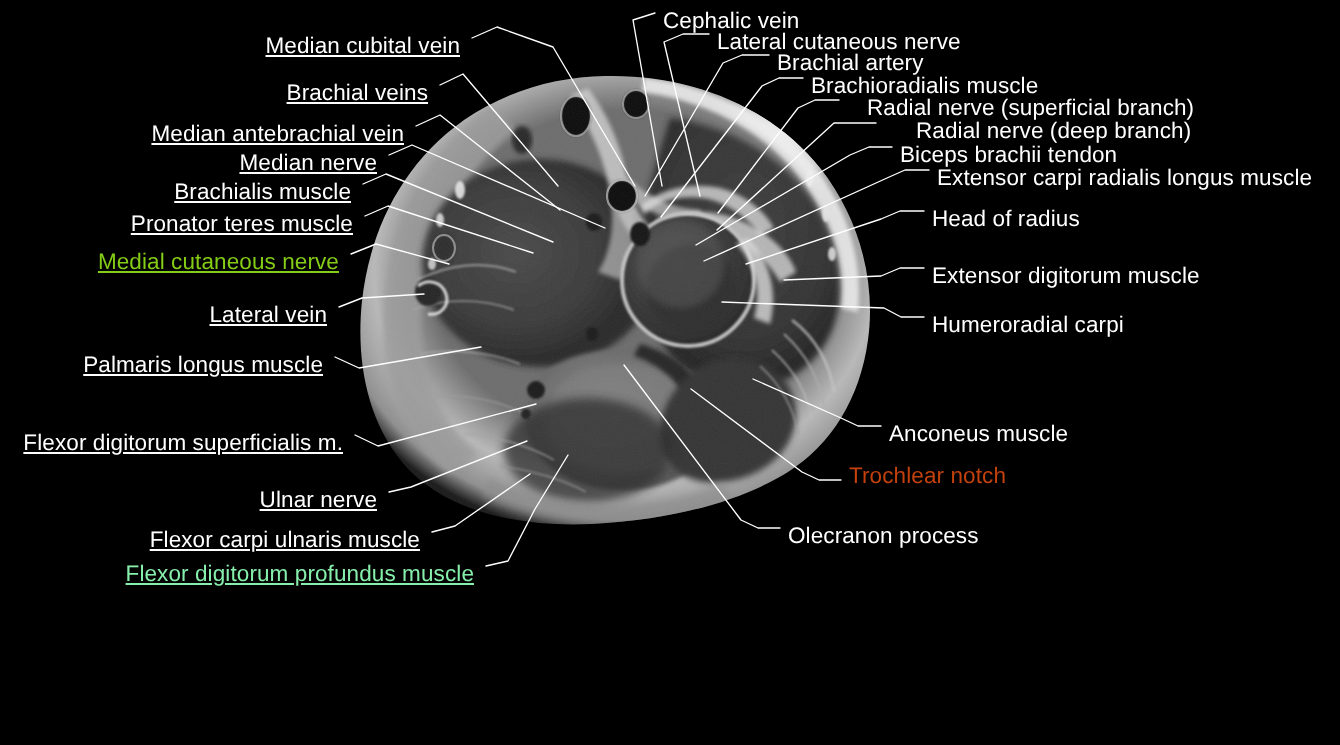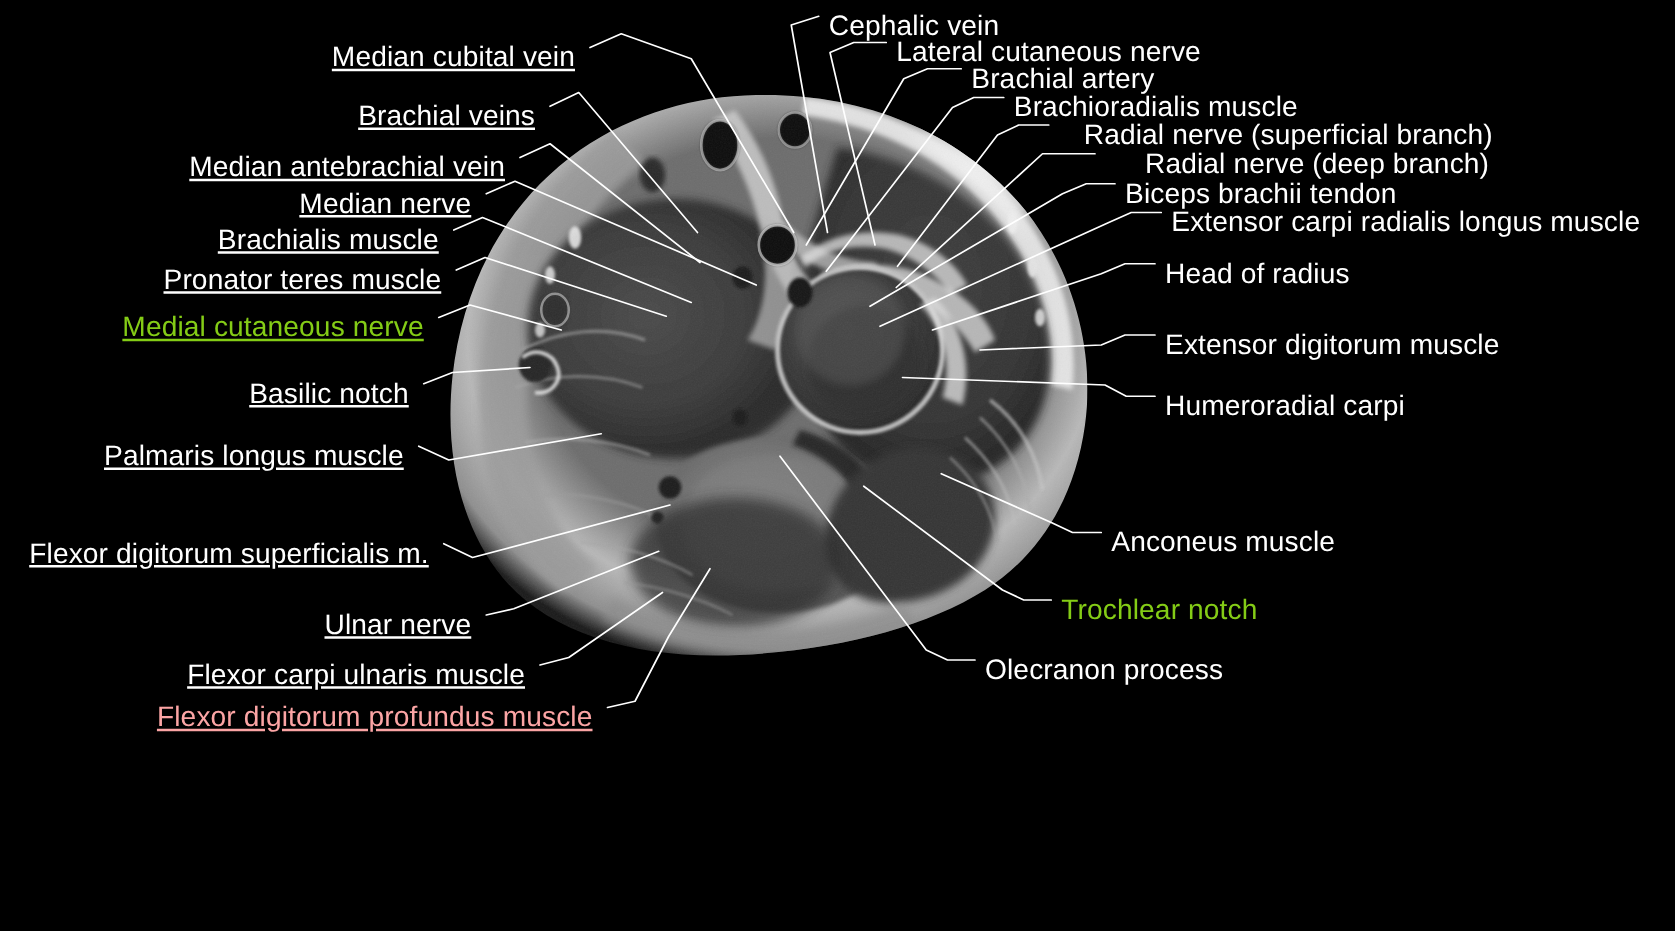--- a/index.html
+++ b/index.html
@@ -244,37 +244,37 @@
   </svg>
 
   <div id="labels-left">
       <div class="label l" style="right: 880px; top: 35px; color: rgb(255, 255, 255);">Median cubital vein</div>
       <div class="label l" style="right: 912px; top: 82px; color: rgb(255, 255, 255);">Brachial veins</div>
       <div class="label l" style="right: 936px; top: 123px; color: rgb(255, 255, 255);">Median antebrachial vein</div>
       <div class="label l" style="right: 963px; top: 152px; color: rgb(255, 255, 255);">Median nerve</div>
       <div class="label l" style="right: 989px; top: 181px; color: rgb(255, 255, 255);">Brachialis muscle</div>
       <div class="label l" style="right: 987px; top: 213px; color: rgb(255, 255, 255);">Pronator teres muscle</div>
       <div class="label l" style="right: 1001px; top: 251px; color: #84cc16;">Medial cutaneous nerve</div>
-      <div class="label l" style="right: 1013px; top: 304px; color: rgb(255, 255, 255);">Basilic notch</div>
+      <div class="label l" style="right: 1013px; top: 304px; color: rgb(255, 255, 255);">Lateral vein</div>
       <div class="label l" style="right: 1017px; top: 354px; color: rgb(255, 255, 255);">Palmaris longus muscle</div>
       <div class="label l" style="right: 997px; top: 432px; color: rgb(255, 255, 255);">Flexor digitorum superficialis m.</div>
       <div class="label l" style="right: 963px; top: 489px; color: rgb(255, 255, 255);">Ulnar nerve</div>
       <div class="label l" style="right: 920px; top: 529px; color: rgb(255, 255, 255);">Flexor carpi ulnaris muscle</div>
-      <div class="label l" style="right: 866px; top: 563px; color: #fca5a5;">Flexor digitorum profundus muscle</div>
+      <div class="label l" style="right: 866px; top: 563px; color: #86efac;">Flexor digitorum profundus muscle</div>
     </div>
   <div id="labels-right">
       <div class="label r" style="left: 663px; top: 10px; color: rgb(255, 255, 255);">Cephalic vein</div>
       <div class="label r" style="left: 717px; top: 31px; color: rgb(255, 255, 255);">Lateral cutaneous nerve</div>
       <div class="label r" style="left: 777px; top: 52px; color: rgb(255, 255, 255);">Brachial artery</div>
       <div class="label r" style="left: 811px; top: 75px; color: rgb(255, 255, 255);">Brachioradialis muscle</div>
       <div class="label r" style="left: 847px; top: 97px; color: rgb(255, 255, 255); margin-left: 20px;">Radial nerve (superficial branch)</div>
       <div class="label r" style="left: 916px; top: 120px; color: rgb(255, 255, 255);">Radial nerve (deep branch)</div>
       <div class="label r" style="left: 900px; top: 144px; color: rgb(255, 255, 255);">Biceps brachii tendon</div>
       <div class="label r" style="left: 937px; top: 167px; color: rgb(255, 255, 255);">Extensor carpi radialis longus muscle</div>
       <div class="label r" style="left: 932px; top: 208px; color: rgb(255, 255, 255);">Head of radius</div>
       <div class="label r" style="left: 932px; top: 265px; color: rgb(255, 255, 255);">Extensor digitorum muscle</div>
       <div class="label r" style="left: 932px; top: 314px; color: rgb(255, 255, 255);">Humeroradial carpi</div>
       <div class="label r" style="left: 889px; top: 423px; color: rgb(255, 255, 255);">Anconeus muscle</div>
-      <div class="label r" style="left: 849px; top: 477px; color: #84cc16;">Trochlear notch</div>
+      <div class="label r" style="left: 849px; top: 465px; color: #c2410c;">Trochlear notch</div>
       <div class="label r" style="left: 788px; top: 525px; color: rgb(255, 255, 255);">Olecranon process</div>
     </div>
 
 </div>
 
 </body></html>

